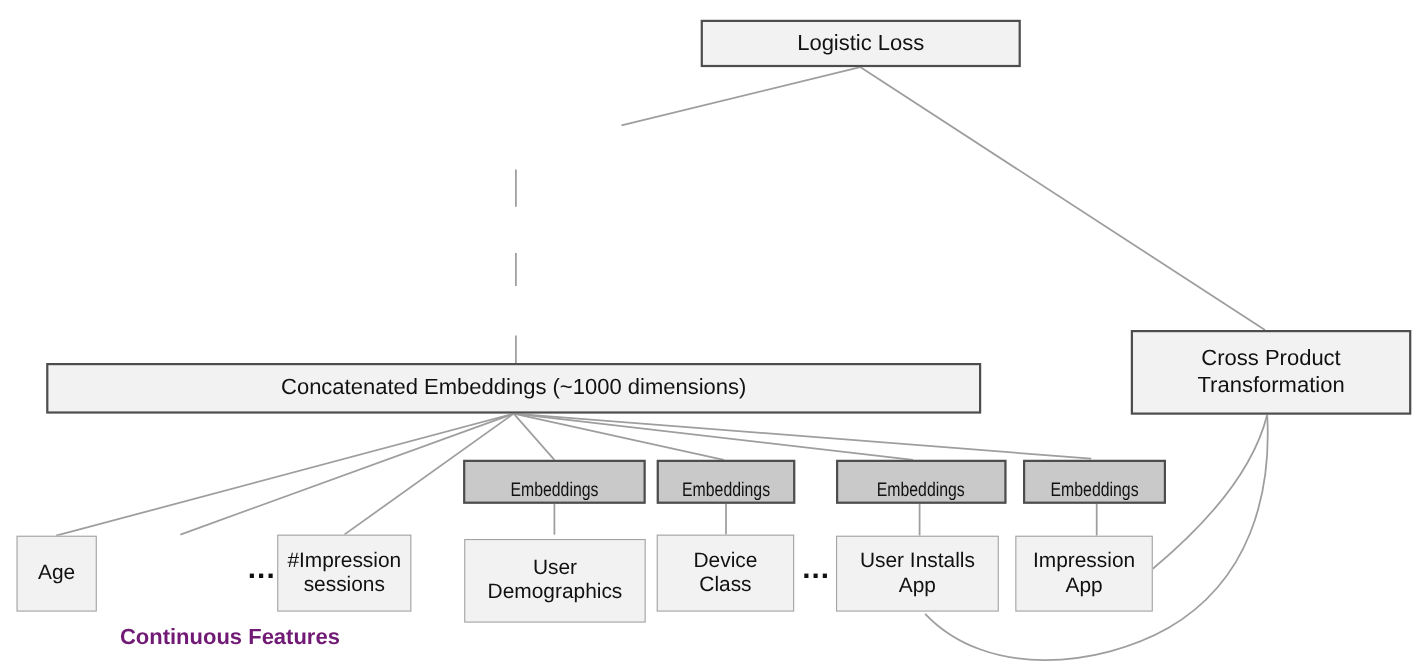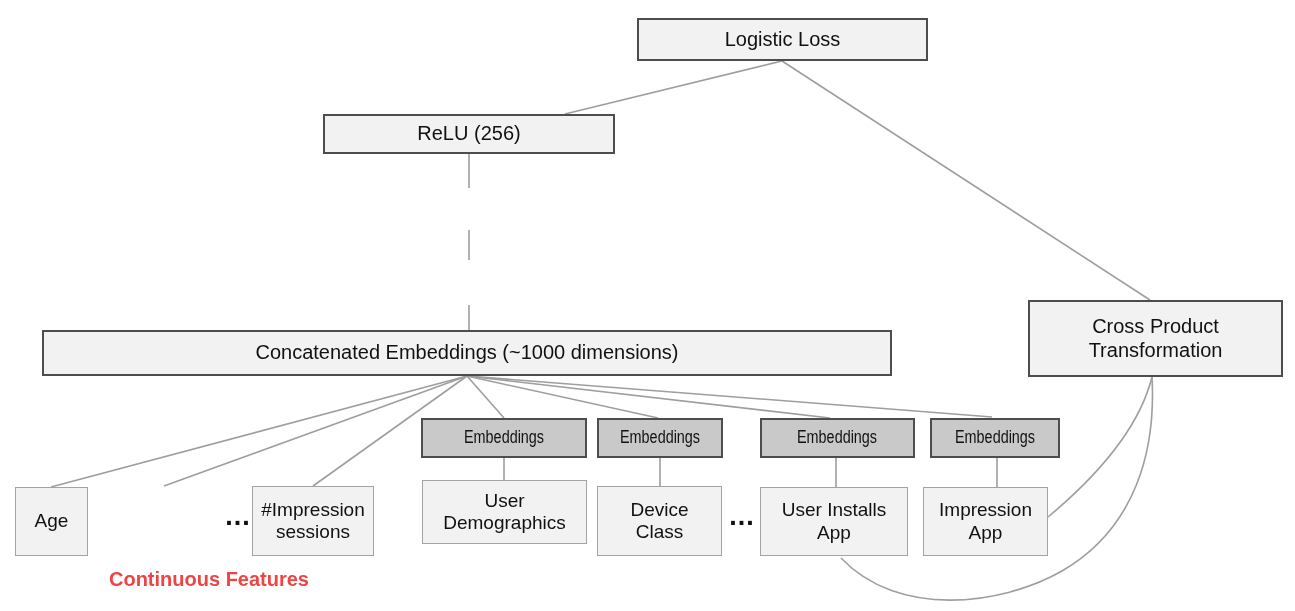--- a/index.html
+++ b/index.html
@@ -25,34 +25,34 @@
   .box{
     position:absolute;z-index:1;
     box-sizing:border-box;
     display:flex;align-items:center;justify-content:center;
     text-align:center;
     white-space:pre-line;
     background:var(--box-fill);
     line-height:1.18;
   }
   .main{border:2px solid var(--box-border);font-size:20px;}
-  .emb{border:2px solid var(--emb-border);background:var(--emb-fill);font-size:18px;}
+  .emb{border:2px solid var(--emb-border);background:var(--emb-fill);font-size:18px;align-items:flex-end;}
   .emb .condensed{display:inline-block;transform:scaleX(0.80);transform-origin:center;}
   .feat{border:1.5px solid var(--feat-border);font-size:19px;}
   .dots{
     position:absolute;z-index:1;
     display:flex;align-items:center;justify-content:center;
     font-size:27px;font-weight:700;letter-spacing:1px;
     color:var(--text);
   }
   .group-label{
     position:absolute;z-index:1;
     font-size:20px;font-weight:700;
     text-align:center;
-    color:#ef4444;
+    color:#701a75;
   }
 </style>
 </head>
 <body>
 
 <div class="diagram">
 
   <svg class="edges" width="1295" height="611" viewBox="0 0 1295 611">
     <path d="M782,61 L565,114"></path>
     <path d="M782,61 L1150,300"></path>
@@ -69,21 +69,20 @@
     <path d="M504,458 L504,486"></path>
     <path d="M660,458 L660,486"></path>
     <path d="M836,458 L836,487"></path>
     <path d="M997,458 L997,487"></path>
     <path d="M1152,377 C1140,425 1102,472 1048,517"></path>
     <path d="M1152,377 C1156,450 1136,528 1062,571 C1000,606 898,618 841,558"></path>
   </svg>
 
   <div class="box main" style="left:637px;top:18px;width:291px;height:43px">Logistic Loss</div>
 
-  <div class="box main" style="left:323px;top:114px;width:292px;height:40px">ReLU (256)</div>
 
 
 
   <div class="box main" style="left:42px;top:330px;width:850px;height:46px">Concatenated Embeddings (~1000 dimensions)</div>
 
   <div class="box main" style="left:1028px;top:300px;width:255px;height:77px">Cross Product
 Transformation</div>
 
   <div class="box emb" style="left:421px;top:418px;width:166px;height:40px">
     <span class="condensed">Embeddings</span>
@@ -99,21 +98,21 @@
   </div>
 
   <div class="box feat" style="left:15px;top:487px;width:73px;height:69px">Age</div>
 
 
   <div class="dots" style="left:217px;top:496px;width:42px;height:40px">...</div>
 
   <div class="box feat" style="left:252px;top:486px;width:122px;height:70px">#Impression
 sessions</div>
 
-  <div class="box feat" style="left:422px;top:480px;width:165px;height:64px">User
+  <div class="box feat" style="left:422px;top:490px;width:165px;height:76px">User
 Demographics</div>
 
   <div class="box feat" style="left:597px;top:486px;width:125px;height:70px">Device
 Class</div>
 
   <div class="dots" style="left:721px;top:496px;width:42px;height:40px">...</div>
 
   <div class="box feat" style="left:760px;top:487px;width:148px;height:69px">User Installs
 App</div>
 

